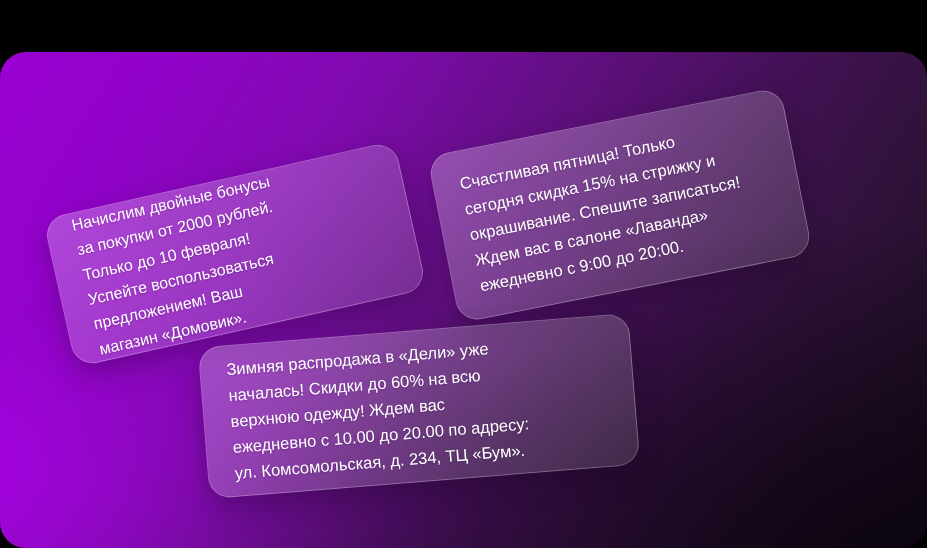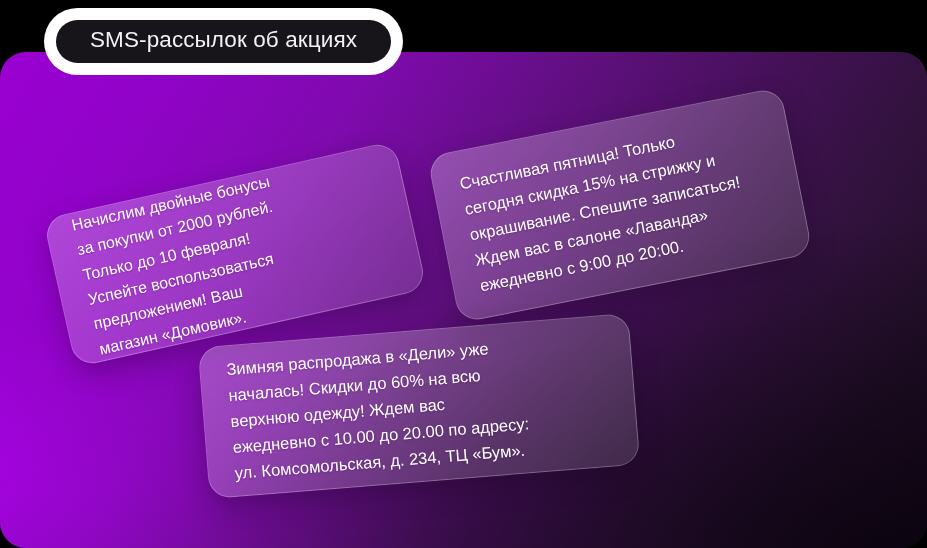--- a/index.html
+++ b/index.html
@@ -171,19 +171,14 @@
   </div>
 
   <div class="card" id="card-3">
     <div class="card-text">Зимняя распродажа в «Дели» уже
 началась! Скидки до 60% на всю
 верхнюю одежду! Ждем вас
 ежедневно с 10.00 до 20.00 по адресу:
 ул. Комсомольская, д. 234, ТЦ «Бум».</div>
   </div>
 
-  <div class="title-ring">
-    <div class="title-pill">
-      <span class="title-text">SMS-рассылок об акциях</span>
-    </div>
-  </div>
 
 </div>
 
 </body></html>

